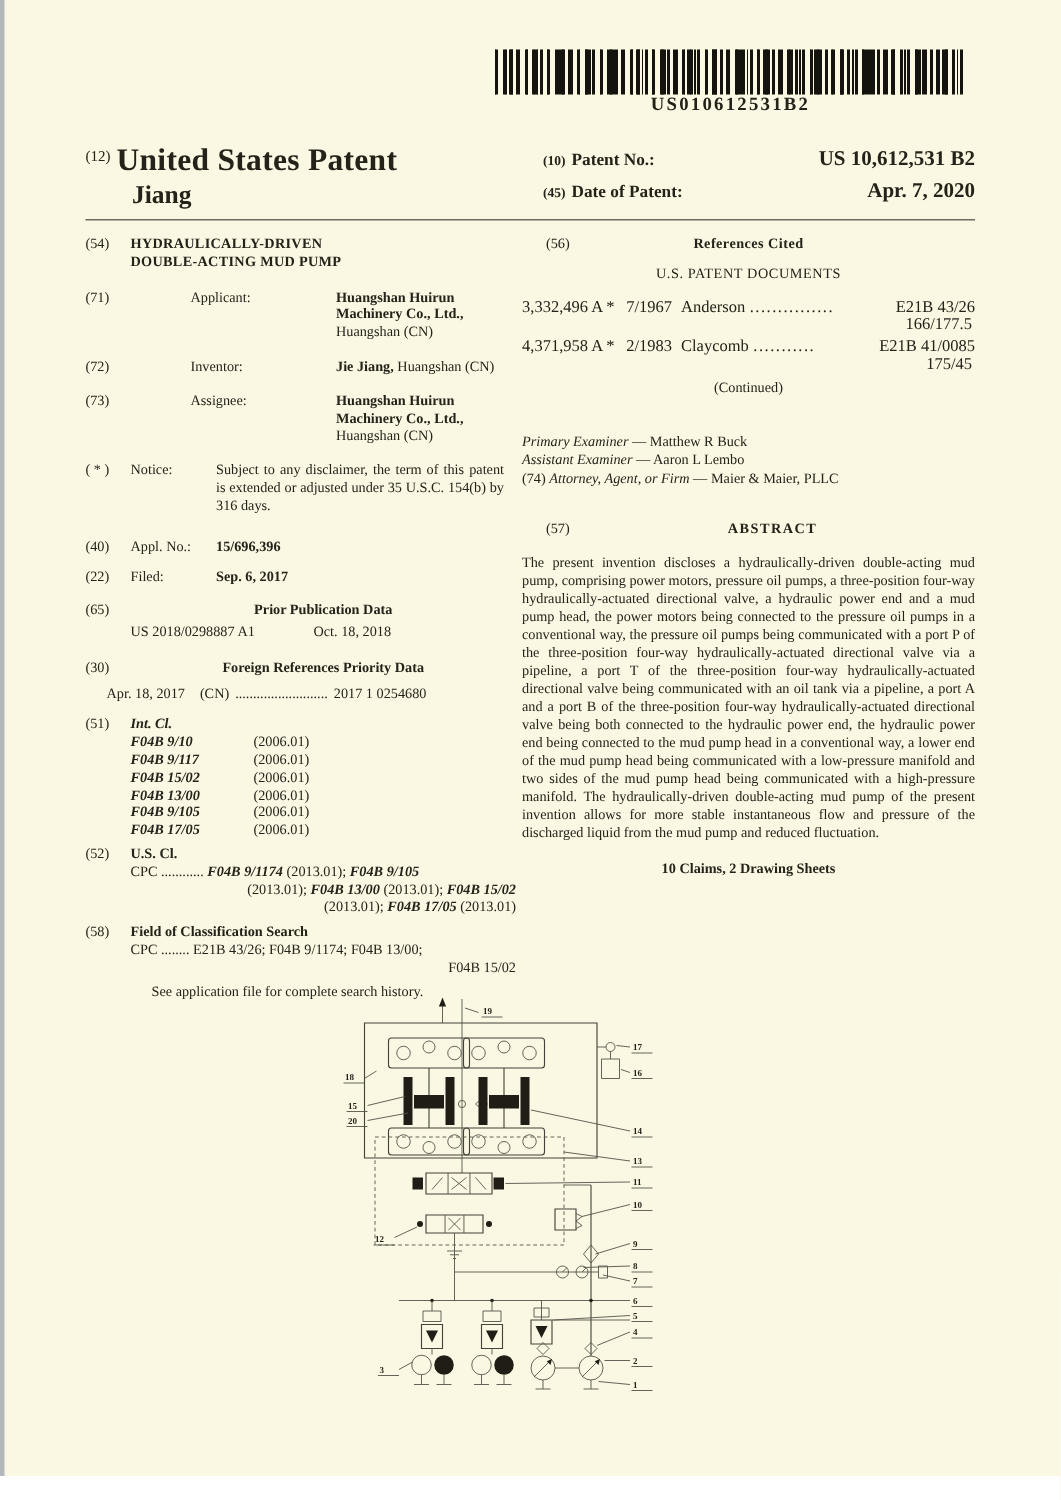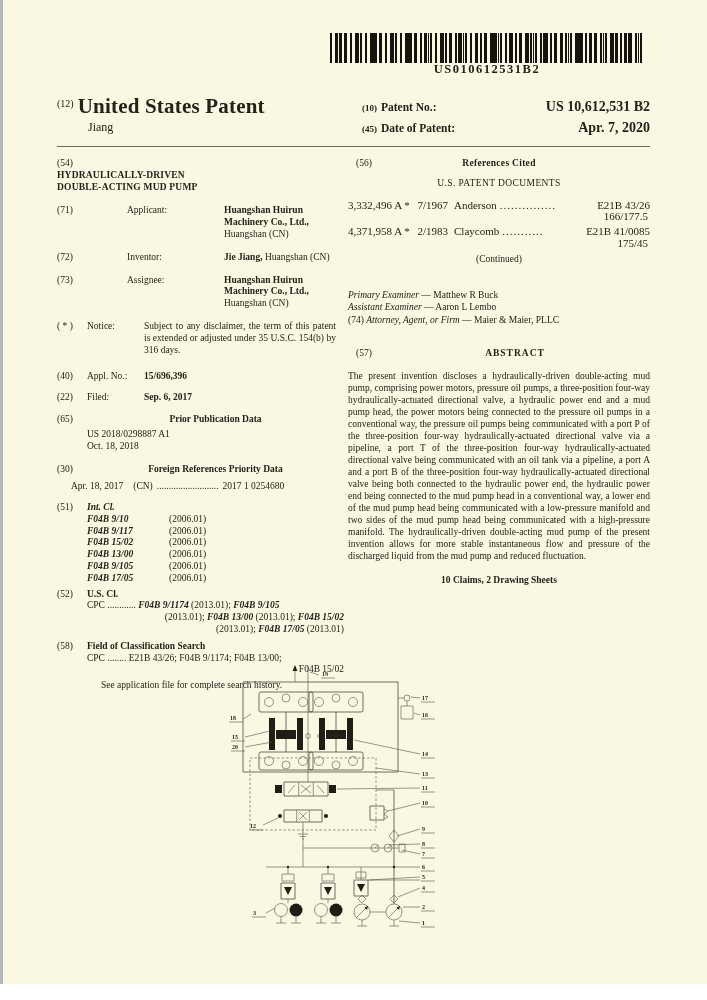--- a/index.html
+++ b/index.html
@@ -19,57 +19,57 @@
       repeating-linear-gradient(90deg,#15130e 0 1px,rgba(0,0,0,0) 1px 7px),
       repeating-linear-gradient(90deg,rgba(0,0,0,0) 0 9px,#15130e 9px 12px,rgba(0,0,0,0) 12px 17px);
   }
   .barcode-caption{position:absolute;left:330px;top:62px;width:314px;text-align:center;
     font-size:12.5px;letter-spacing:1.5px;font-weight:bold;}
 
   
   .hdr-left{position:absolute;left:57px;top:94px;width:290px;}
   .hdr-kind{font-size:10px;vertical-align:6px;}
   .hdr-title{font-size:21px;font-weight:bold;letter-spacing:.2px;}
-  .hdr-surname{font-size:12px;font-weight:normal;margin:1px 0 0 31px;}
+  .hdr-surname{font-size:17px;font-weight:bold;margin:1px 0 0 31px;}
   .hdr-right{position:absolute;left:362px;top:99px;width:288px;font-weight:bold;}
   .hdr-row{display:flex;justify-content:space-between;align-items:baseline;margin-bottom:5px;}
   .hdr-pfx{font-size:9px;font-weight:bold;margin-right:4px;}
   .hdr-lbl{font-size:11.5px;}
   .hdr-val{font-size:14px;}
   .rule{position:absolute;left:57px;top:146px;width:593px;height:1px;background:#6e6a5e;}
 
   
   .col-l{position:absolute;left:57px;top:158px;width:287px;font-size:9.5px;line-height:11.8px;}
   .col-r{position:absolute;left:348px;top:158px;width:302px;font-size:9.5px;line-height:11.8px;}
   .row{display:flex;}
   .num{flex:none;width:30px;}
   .lblw{flex:none;width:57px;}
   .bd{font-weight:bold;}
   .it{font-style:italic;font-weight:bold;}
   .just{text-align:justify;}
   .rt{text-align:right;}
-  .mb12{margin-bottom:12px;flex-direction:column;} .mb11{margin-bottom:11px;gap:40px;} .mb10{margin-bottom:10px;}
+  .mb12{margin-bottom:12px;} .mb11{margin-bottom:11px;gap:40px;} .mb10{margin-bottom:10px;}
   .mb9{margin-bottom:9px;} .mb15{margin-bottom:15px;} .mb3{margin-bottom:3px;} .mb5{margin-bottom:5px;}
   .title-block .t{font-weight:bold;letter-spacing:.2px;}
   .entity{width:178px;}
   .notice-txt{width:192px;}
   .intcl-row{display:flex;margin-left:30px;}
   .intcl-code{flex:none;width:82px;}
   .uscl{margin-left:30px;}
   .uscl .l2,.uscl .l3{text-align:right;}
   .pub-row{display:flex;margin-left:30px;}
   .pub-no{flex:none;width:122px;}
   .for-row{display:flex;margin-left:14px;}
   .for-dots{overflow:hidden;white-space:nowrap;margin:0 4px;}
   .field-cpc{margin-left:30px;}
   .see-note{margin-left:44px;}
 
   
   .sec-head{position:relative;margin-bottom:8px;}
-  .sec-head .snum{position:absolute;left:8px;top:0;}
+  .sec-head .snum{position:absolute;left:16px;top:0;}
   .sec-head .stitle{text-align:center;font-weight:bold;letter-spacing:.3px;}
   .uspd{text-align:center;letter-spacing:.4px;margin-bottom:10px;}
   .ref{font-size:11px;margin-bottom:3px;}
   .ref .l1{display:flex;white-space:nowrap;}
   .ref .rid{flex:none;width:62px;}
   .ref .rdt{flex:none;width:38px;text-align:right;margin-right:6px;}
   .ref .rnm{flex:none;}
   .ref .rdots{flex:1;overflow:hidden;margin:0 3px;letter-spacing:1px;}
   .ref .rcls{flex:none;}
   .ref .l2{text-align:right;padding-right:2px;}

